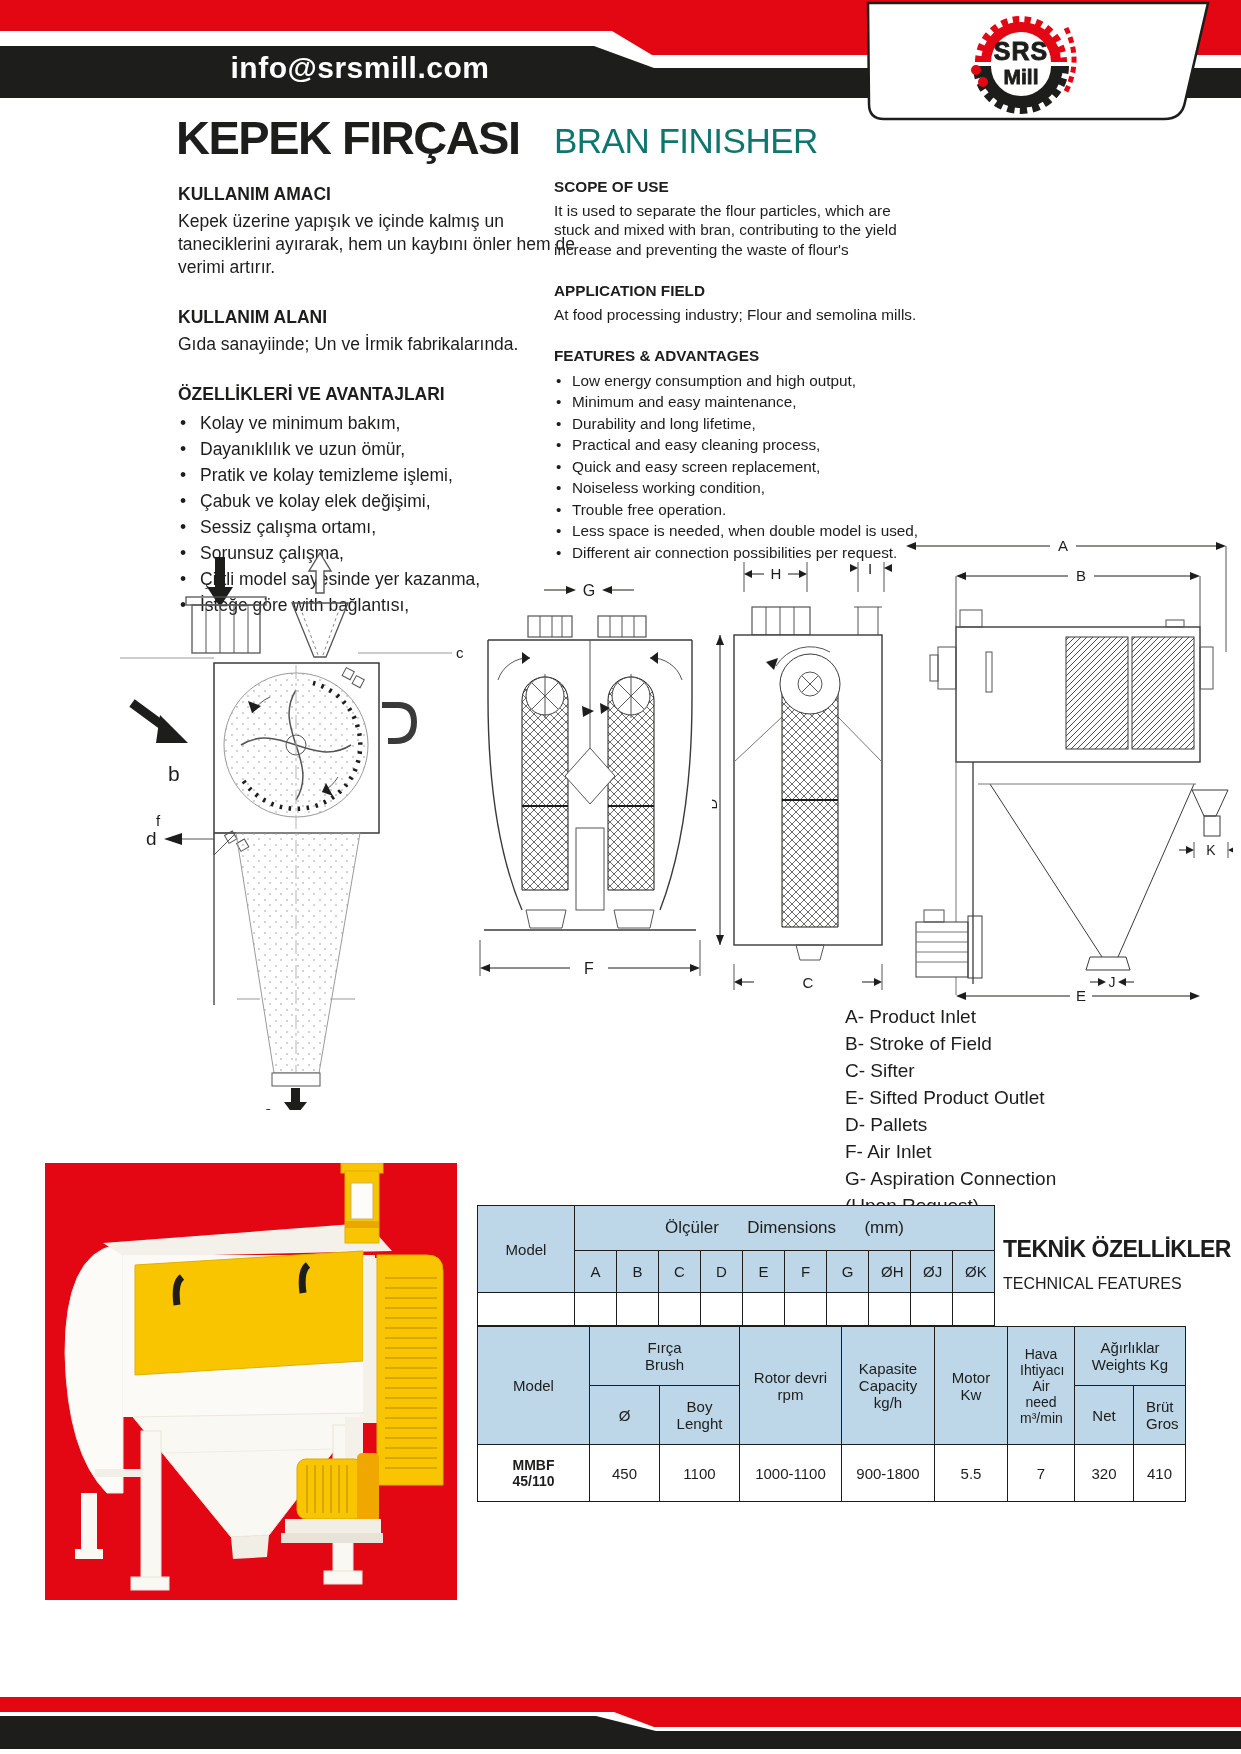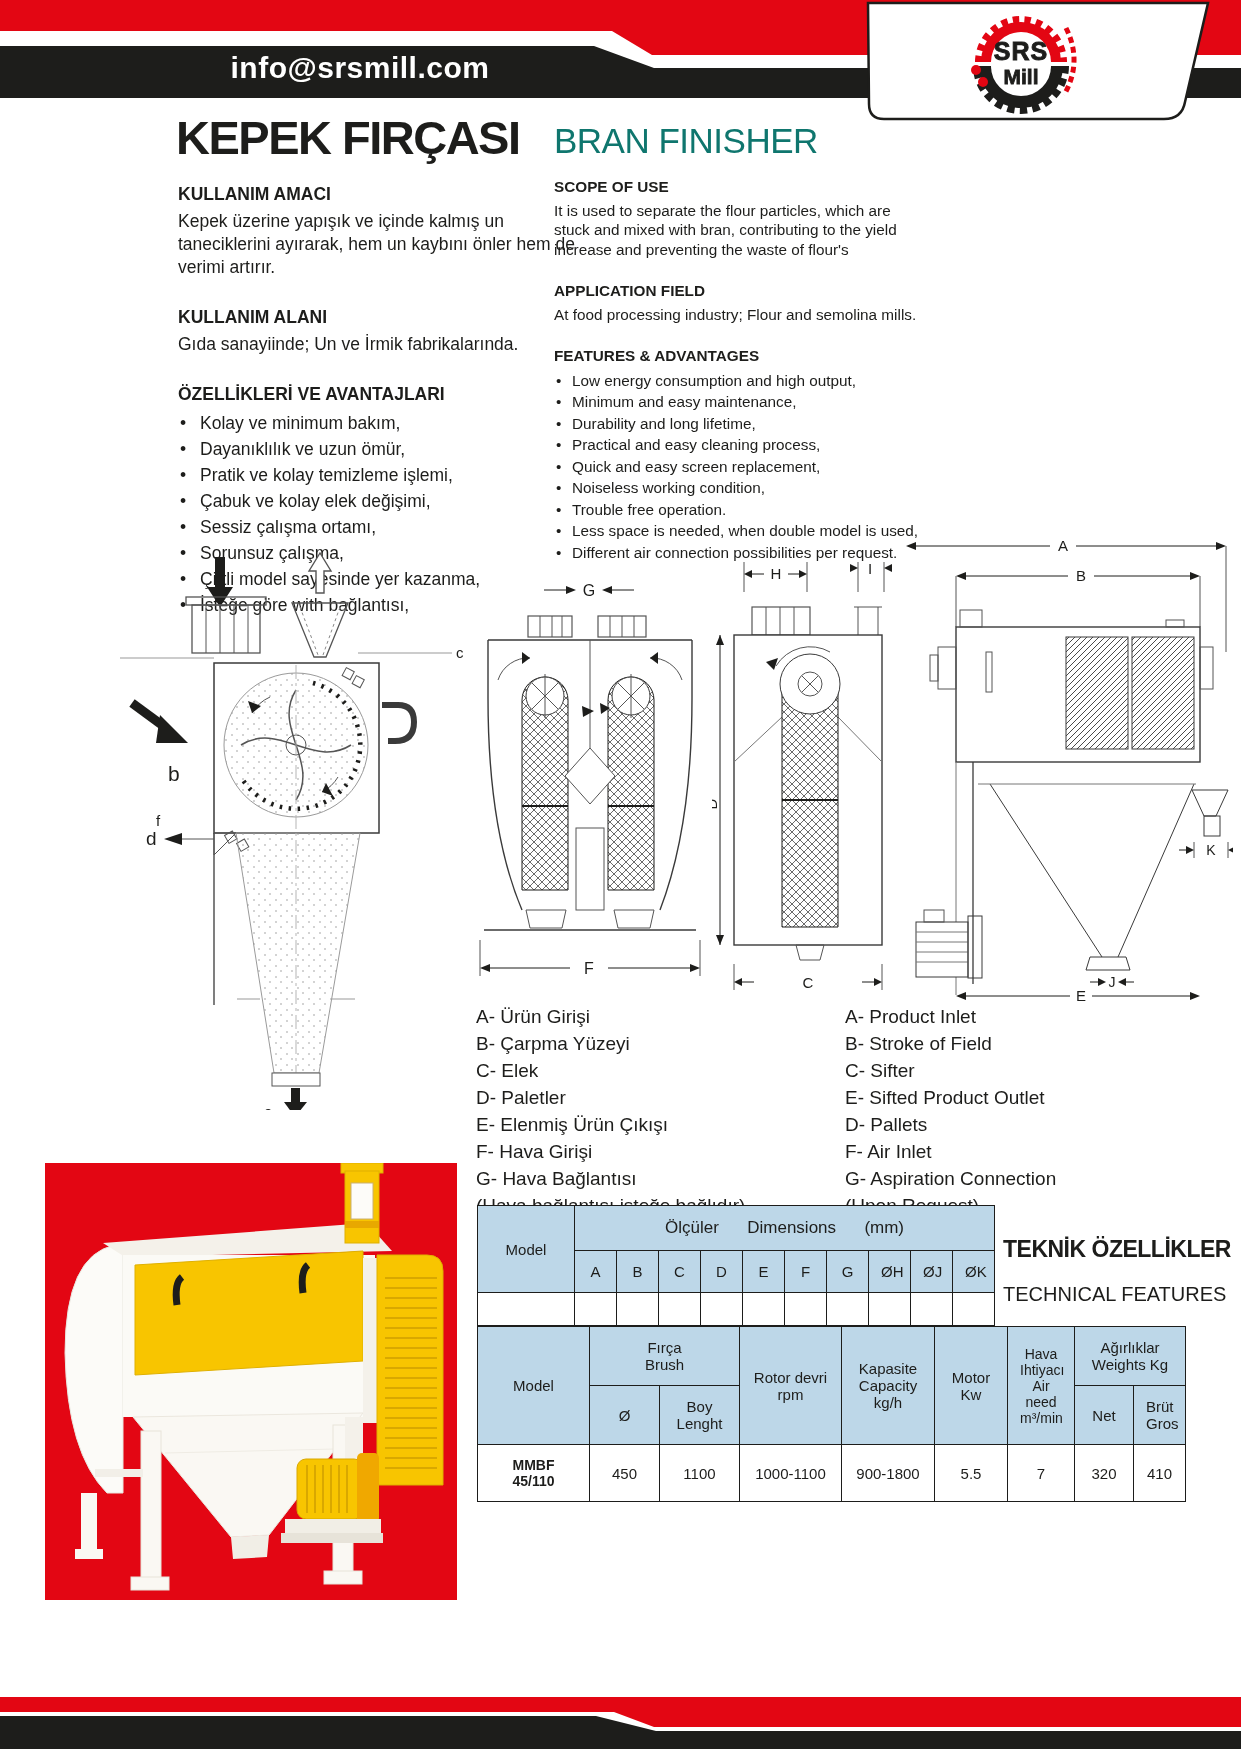--- a/index.html
+++ b/index.html
@@ -28,21 +28,21 @@
            font-size:15px;text-align:center;}
   table.dt td{border:1.6px solid #1d1d1b;padding:12px;overflow:hidden;}
   td.blue{background:#bdd7e8;}
   td.white{background:#ffffff;}
   .pre{white-space:pre-line;}
   .prewide{white-space:pre;}
   .hdr1{font-size:17px;}
   .bold{font-weight:bold;}
   .tf-title{position:absolute;left:1003px;top:1236px;}
   .tf-title .t1{font-size:23px;font-weight:bold;letter-spacing:-.5px;}
-  .tf-title .t2{font-size:20px;margin-top:20px;}
+  .tf-title .t2{font-size:16px;margin-top:12px;}
   svg text{font-family:"Liberation Sans",sans-serif;fill:#1d1d1b;}
 </style>
 </head>
 <body>
 
 <div class="page">
 
   <svg class="abs" style="left:0;top:0" width="1241" height="132">
     <polygon points="0,0 1241,0 1241,55 652,55 612,31 0,31" fill="#e30613"></polygon>
     <polygon points="0,46 594,46 654,68 1241,68 1241,98 0,98" fill="#1d1d1b"></polygon>
@@ -359,30 +359,20 @@
       <polygon points="228,446 220,450 228,454" fill="#1d1d1b"></polygon>
     <text x="214" y="455" text-anchor="middle" font-size="14">J</text>
 
     <line x1="68" y1="464" x2="172" y2="464" stroke="#1d1d1b"></line>
       <polygon points="68,460 58,464 68,468" fill="#1d1d1b"></polygon>
     <line x1="194" y1="464" x2="292" y2="464" stroke="#1d1d1b"></line>
       <polygon points="292,460 302,464 292,468" fill="#1d1d1b"></polygon>
     <text x="183" y="469" text-anchor="middle" font-size="15">E</text>
   </svg>
 
-  <div class="legend tr">
-    <div>A- Ürün Girişi</div>
-    <div>B- Çarpma Yüzeyi</div>
-    <div>C- Elek</div>
-    <div>D- Paletler</div>
-    <div>E- Elenmiş Ürün Çıkışı</div>
-    <div>F- Hava Girişi</div>
-    <div>G- Hava Bağlantısı</div>
-    <div>(Hava bağlantısı isteğe bağlıdır)</div>
-  </div>
   <div class="legend en">
     <div>A- Product Inlet</div>
     <div>B- Stroke of Field</div>
     <div>C- Sifter</div>
     <div>E- Sifted Product Outlet</div>
     <div>D- Pallets</div>
     <div>F- Air Inlet</div>
     <div>G- Aspiration Connection</div>
     <div>(Upon Request)</div>
   </div>

